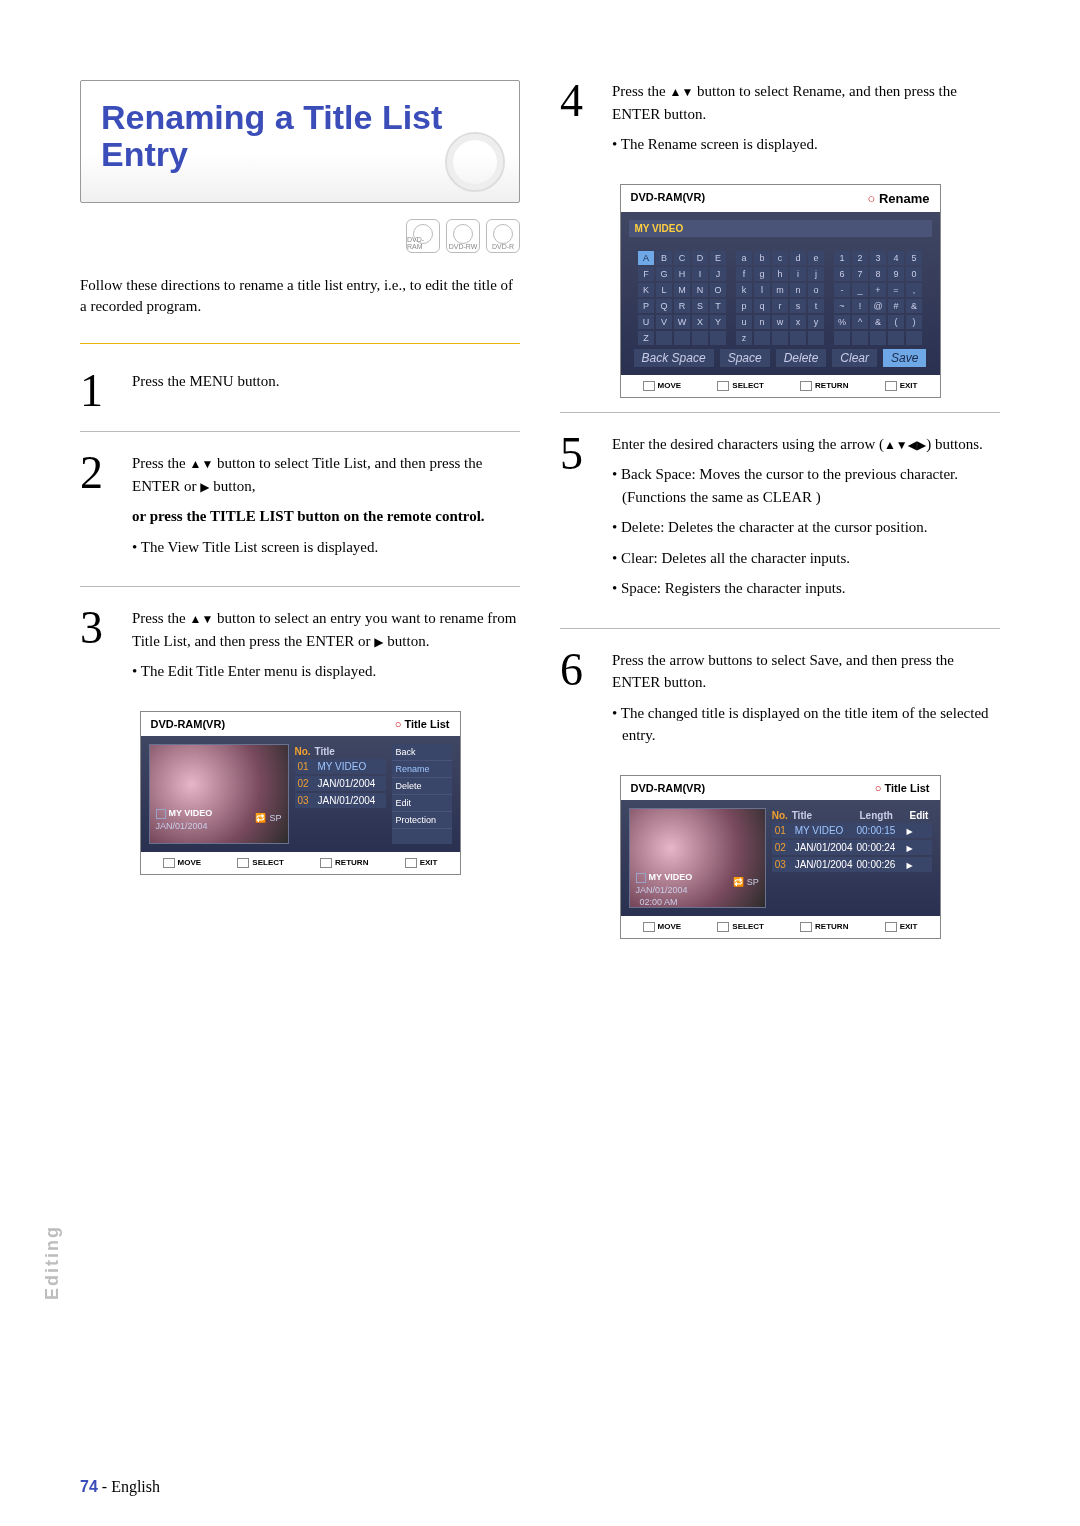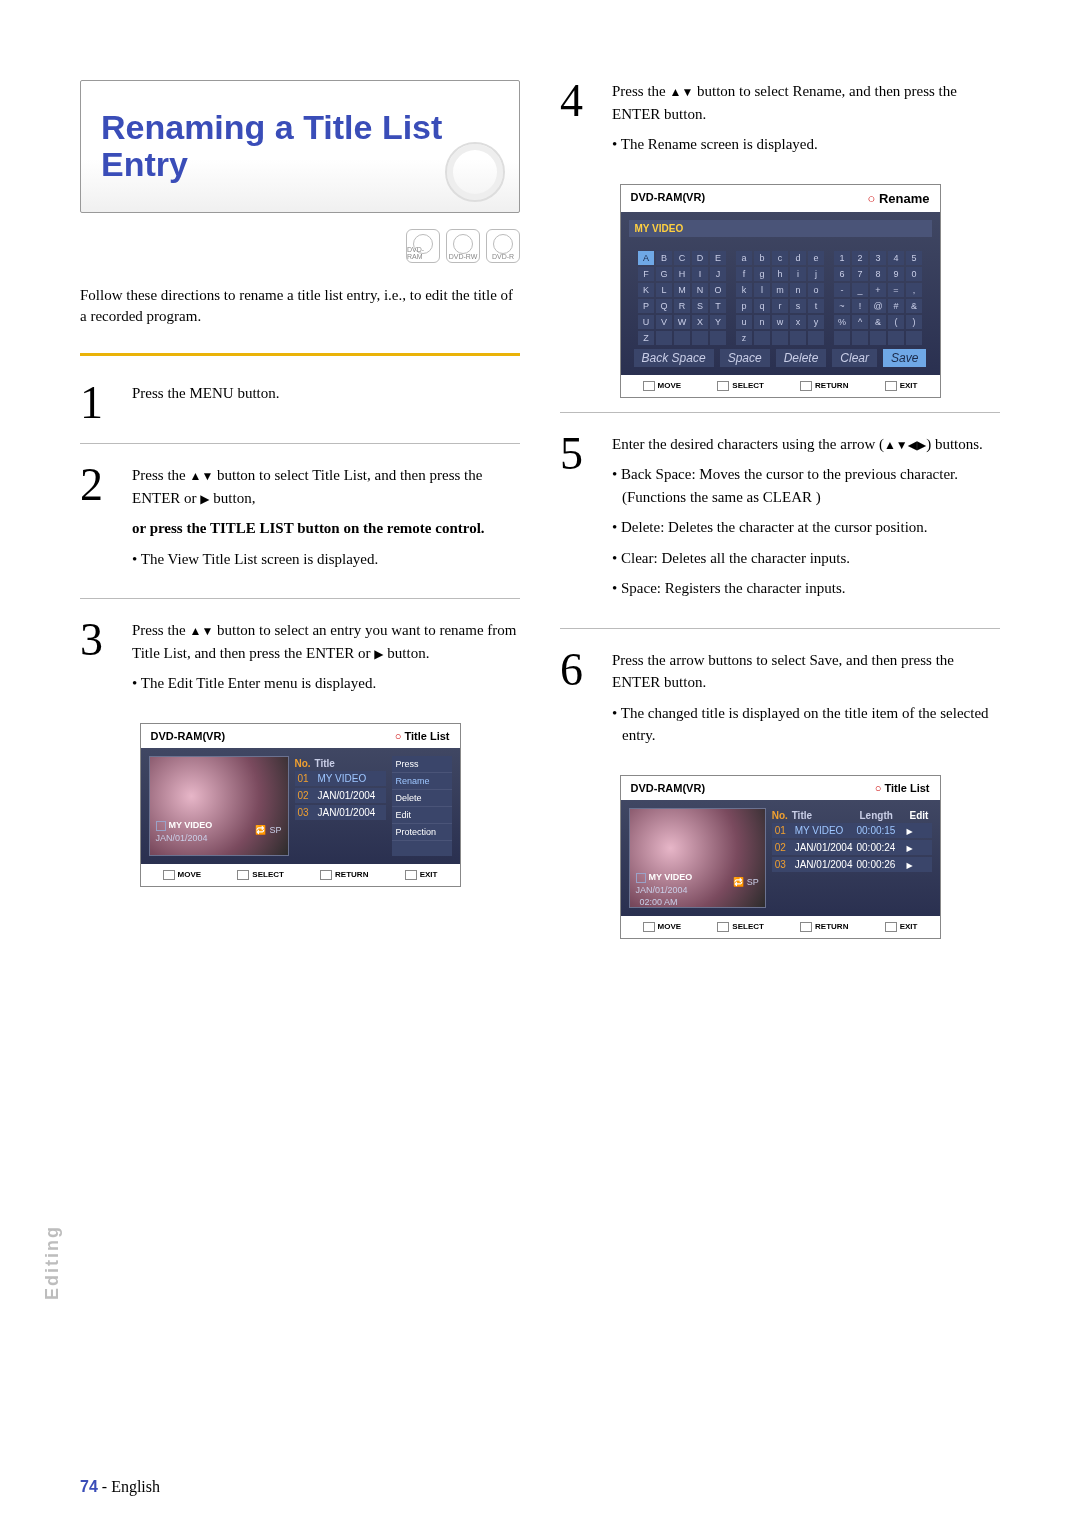--- a/index.html
+++ b/index.html
@@ -12,21 +12,21 @@
     position: relative;
     padding: 80px 80px 40px 80px;
   }
   .page-inner {
     display: flex;
     gap: 40px;
   }
   .col { flex: 1; }
   .title-block {
     border: 1px solid #999;
-    padding: 28px 20px 28px 20px;
+    padding: 18px 20px 28px 20px;
     position: relative;
     background: linear-gradient(180deg, #fff 0%, #fff 60%, #f0f0f0 100%);
     margin-bottom: 16px;
     border-radius: 2px;
   }
   .title-block::after {
     content: "";
     position: absolute;
     right: 14px; bottom: 10px;
     width: 56px; height: 56px;
@@ -48,21 +48,21 @@
     display:flex; align-items:center; justify-content:center;
     font-size: 7px; font-family: Arial; color:#888; position:relative;
   }
   .disc-icon::before {
     content:""; width:18px;height:18px;border:1px solid #bbb;border-radius:50%;position:absolute;top:4px;
   }
   .disc-icon span { position:absolute; bottom:2px; }
   .intro {
     font-size: 15px;
     line-height: 1.4;
-    border-bottom: 3px solid #eab308;
+    border-bottom: 1px solid #eab308;
     padding-bottom: 26px;
     margin-bottom: 26px;
   }
   .step { display:flex; gap:16px; margin-bottom:20px; }
   .step-num {
     font-family: Georgia, serif;
     font-size: 46px;
     font-weight: 400;
     line-height: 0.9;
     min-width: 36px;
@@ -241,21 +241,21 @@
             <div class="tbl-row">
                 <div class="c-no">02</div>
                 <div class="c-title">JAN/01/2004</div>
               </div>
             <div class="tbl-row">
                 <div class="c-no">03</div>
                 <div class="c-title">JAN/01/2004</div>
               </div>
           </div>
           <div class="menu-col">
-            <div>Press</div>
+            <div>Back</div>
             <div class="hi">Rename</div>
             <div>Delete</div>
             <div>Edit</div>
             <div>Protection</div>
           </div>
         </div>
       </div>
       <div class="screen-foot">
         <span>MOVE</span>
         <span>SELECT</span>

